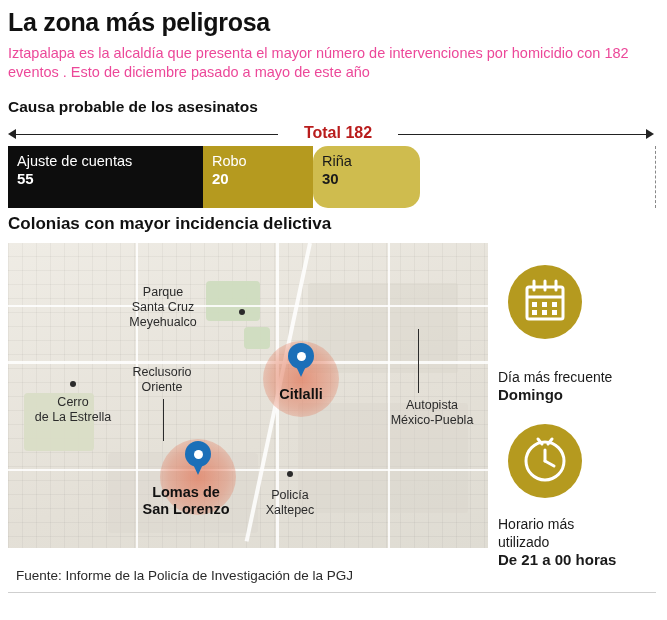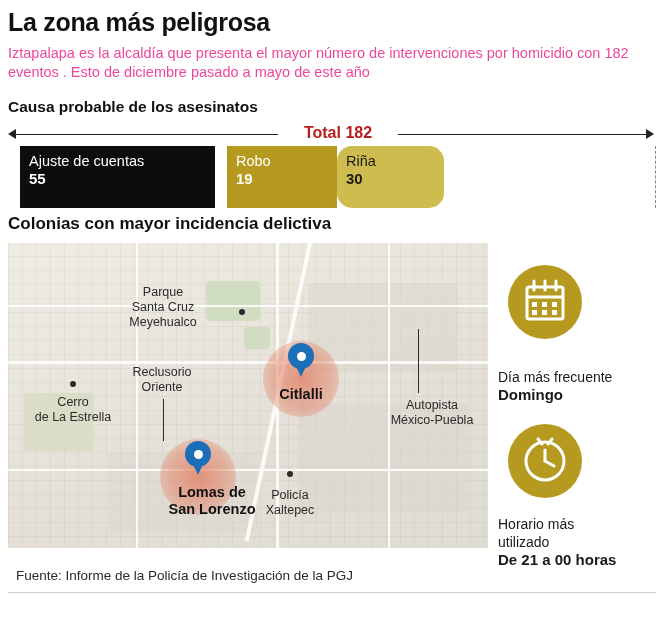--- a/index.html
+++ b/index.html
@@ -106,21 +106,21 @@
     font-size: 14.5px;
     line-height: 17px;
     display: block;
   }
   .seg .val {
     font-size: 15px;
     font-weight: bold;
     line-height: 18px;
     display: block;
   }
-  .seg.dark { color: #ffffff; margin-left: 12px; }
+  .seg.dark { color: #ffffff; }
   .seg.dark .val { color: #ffffff; }
   .seg.other { color: #1a1a1a; }
 
   
   .map {
     position: absolute;
     left: 8px;
     top: 243px;
     width: 480px;
     height: 305px;
@@ -269,21 +269,21 @@
     <div class="arrow-right"></div>
   </div>
 
   <div class="bar">
     <div class="seg dark" style="width:195px;background:#0d0d0d;">
       <span class="lab">Ajuste de cuentas</span>
       <span class="val">55</span>
     </div>
     <div class="seg dark" style="width:110px;background:#b59a1f;">
       <span class="lab">Robo</span>
-      <span class="val">19</span>
+      <span class="val">20</span>
     </div>
     <div class="seg other" style="width:107px;background:#cfbc4e;border-radius:15px;">
       <span class="lab">Riña</span>
       <span class="val">30</span>
     </div>
   </div>
 
   <div class="section-head" id="colonias-head">Colonias con mayor incidencia delictiva</div>
 
   <div class="map">
@@ -310,21 +310,21 @@
     <div class="pin" style="left:280px;top:100px;">
       <div class="head"></div>
       <div class="tip"></div>
     </div>
     <div class="pin-label" style="left:243px;top:143px;width:100px;">Citlalli</div>
 
     <div class="pin" style="left:177px;top:198px;">
       <div class="head"></div>
       <div class="tip"></div>
     </div>
-    <div class="pin-label" style="left:144px;top:241px;width:120px;">
+    <div class="pin-label" style="left:118px;top:241px;width:120px;">
       <span>Lomas de</span><br>
       <span>San Lorenzo</span>
     </div>
 
     <div class="map-label" style="left:100px;top:42px;width:110px;">
       <span>Parque</span><br>
       <span>Santa Cruz</span><br>
       <span>Meyehualco</span>
     </div>
     <div class="dot" style="left:231px;top:66px;"></div>

